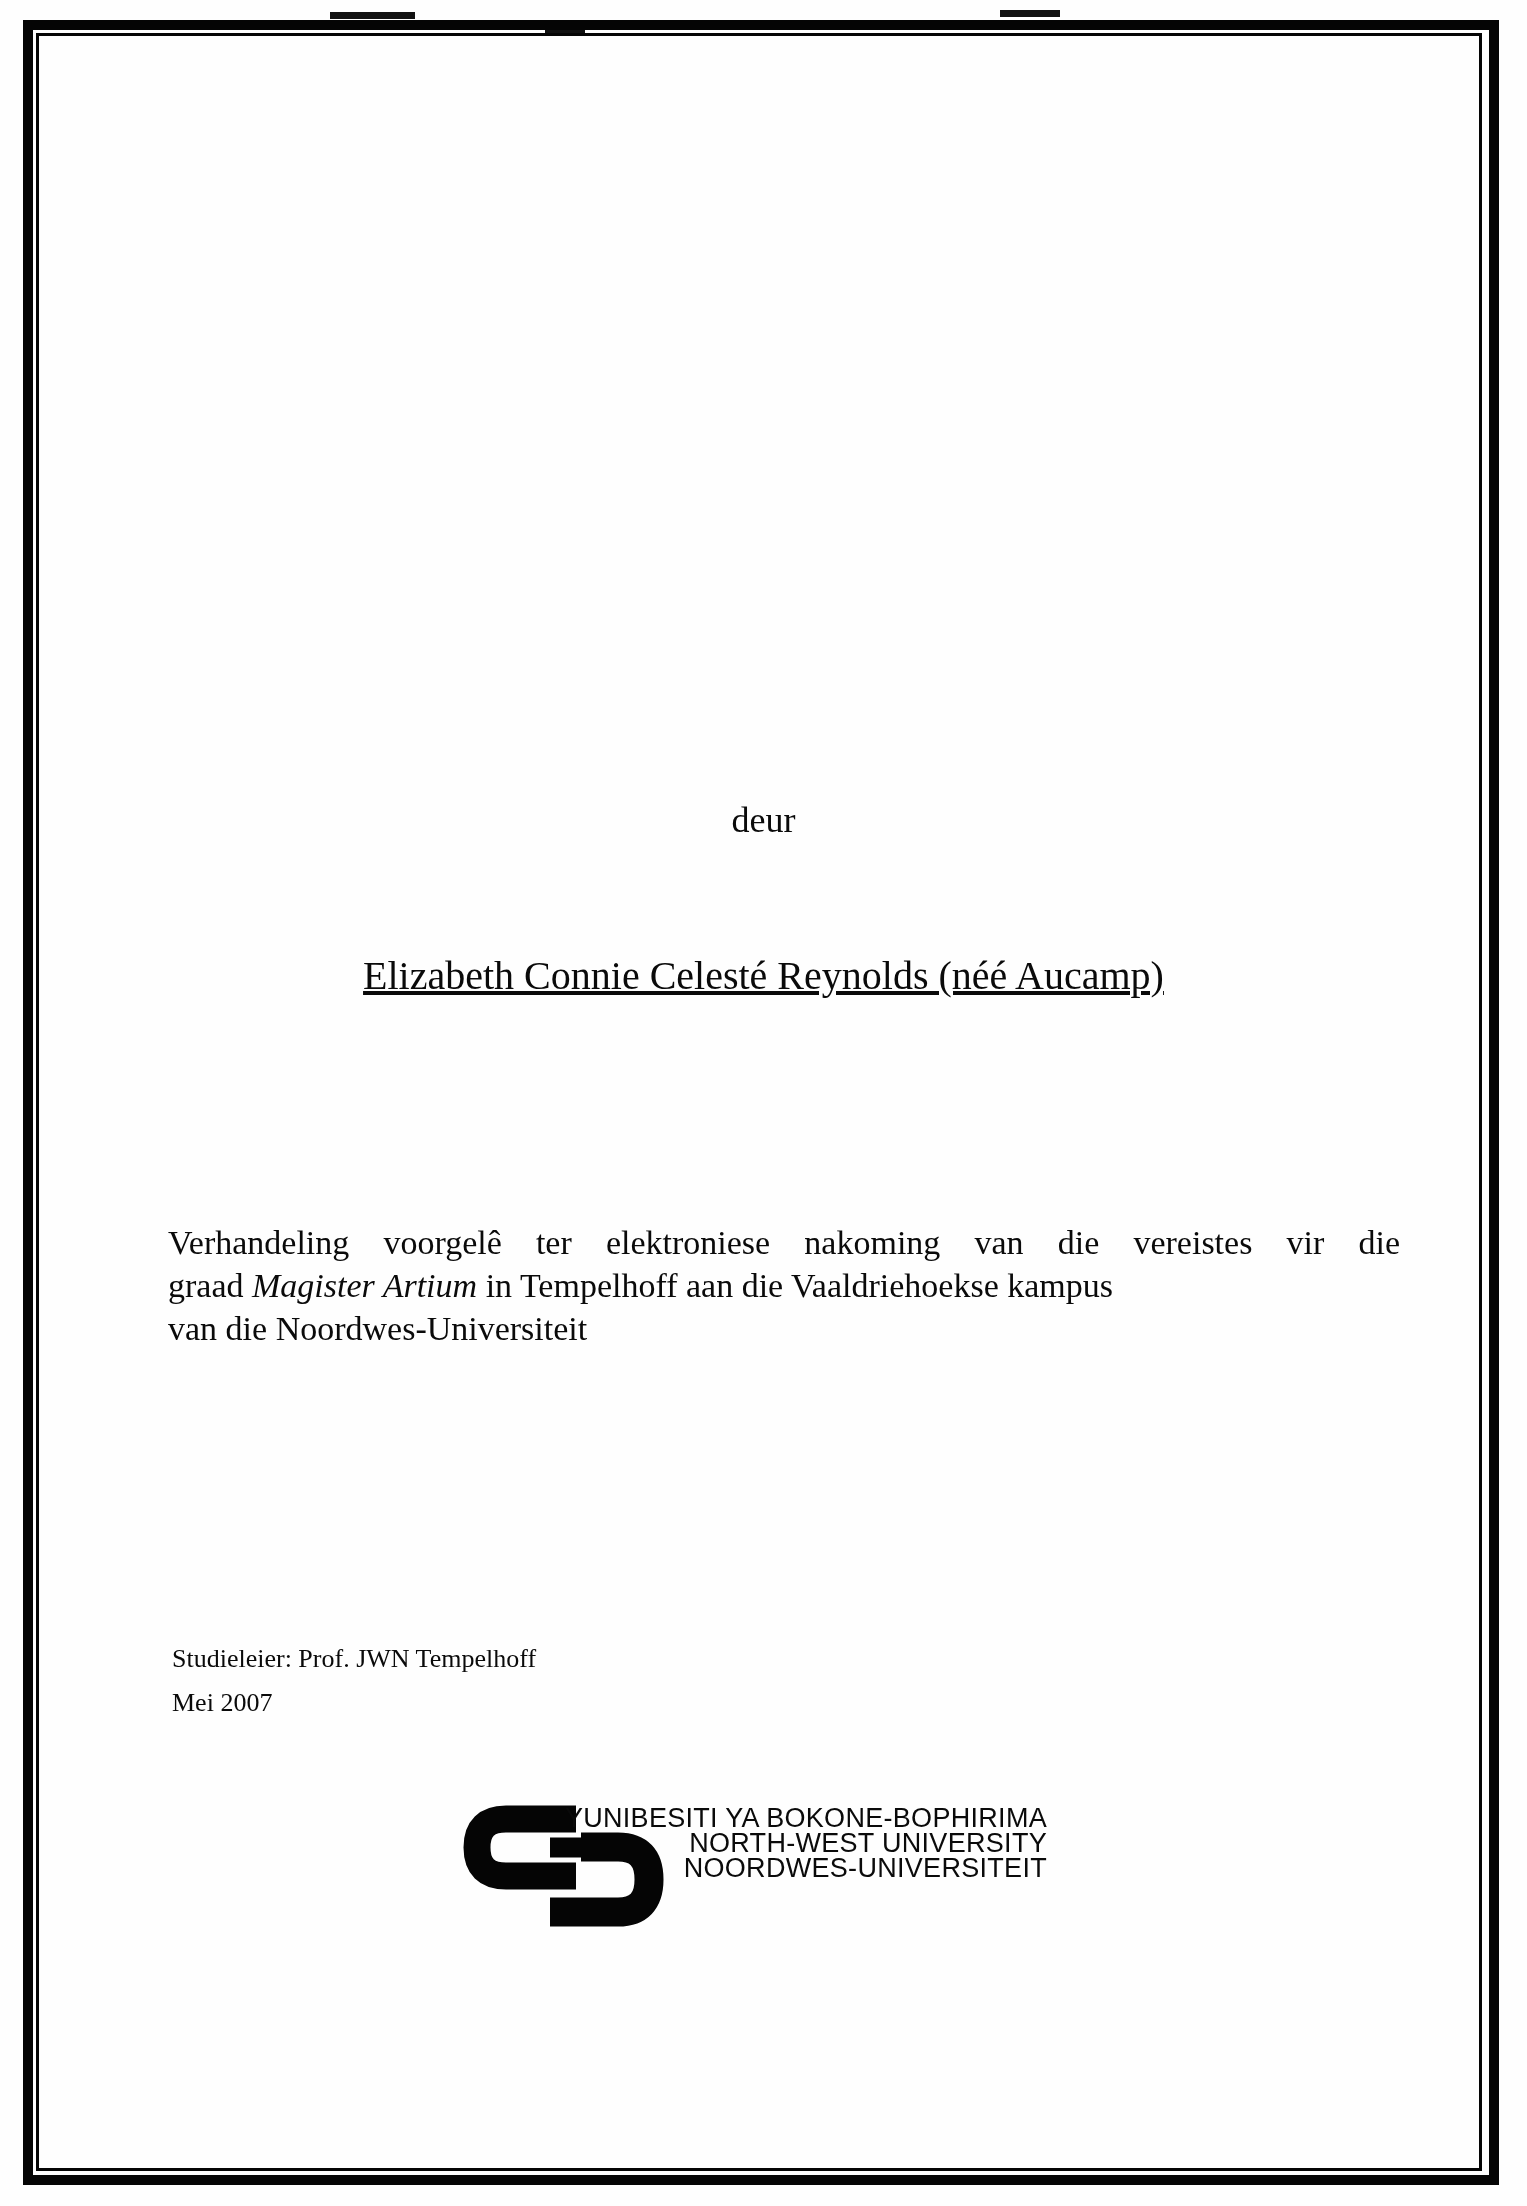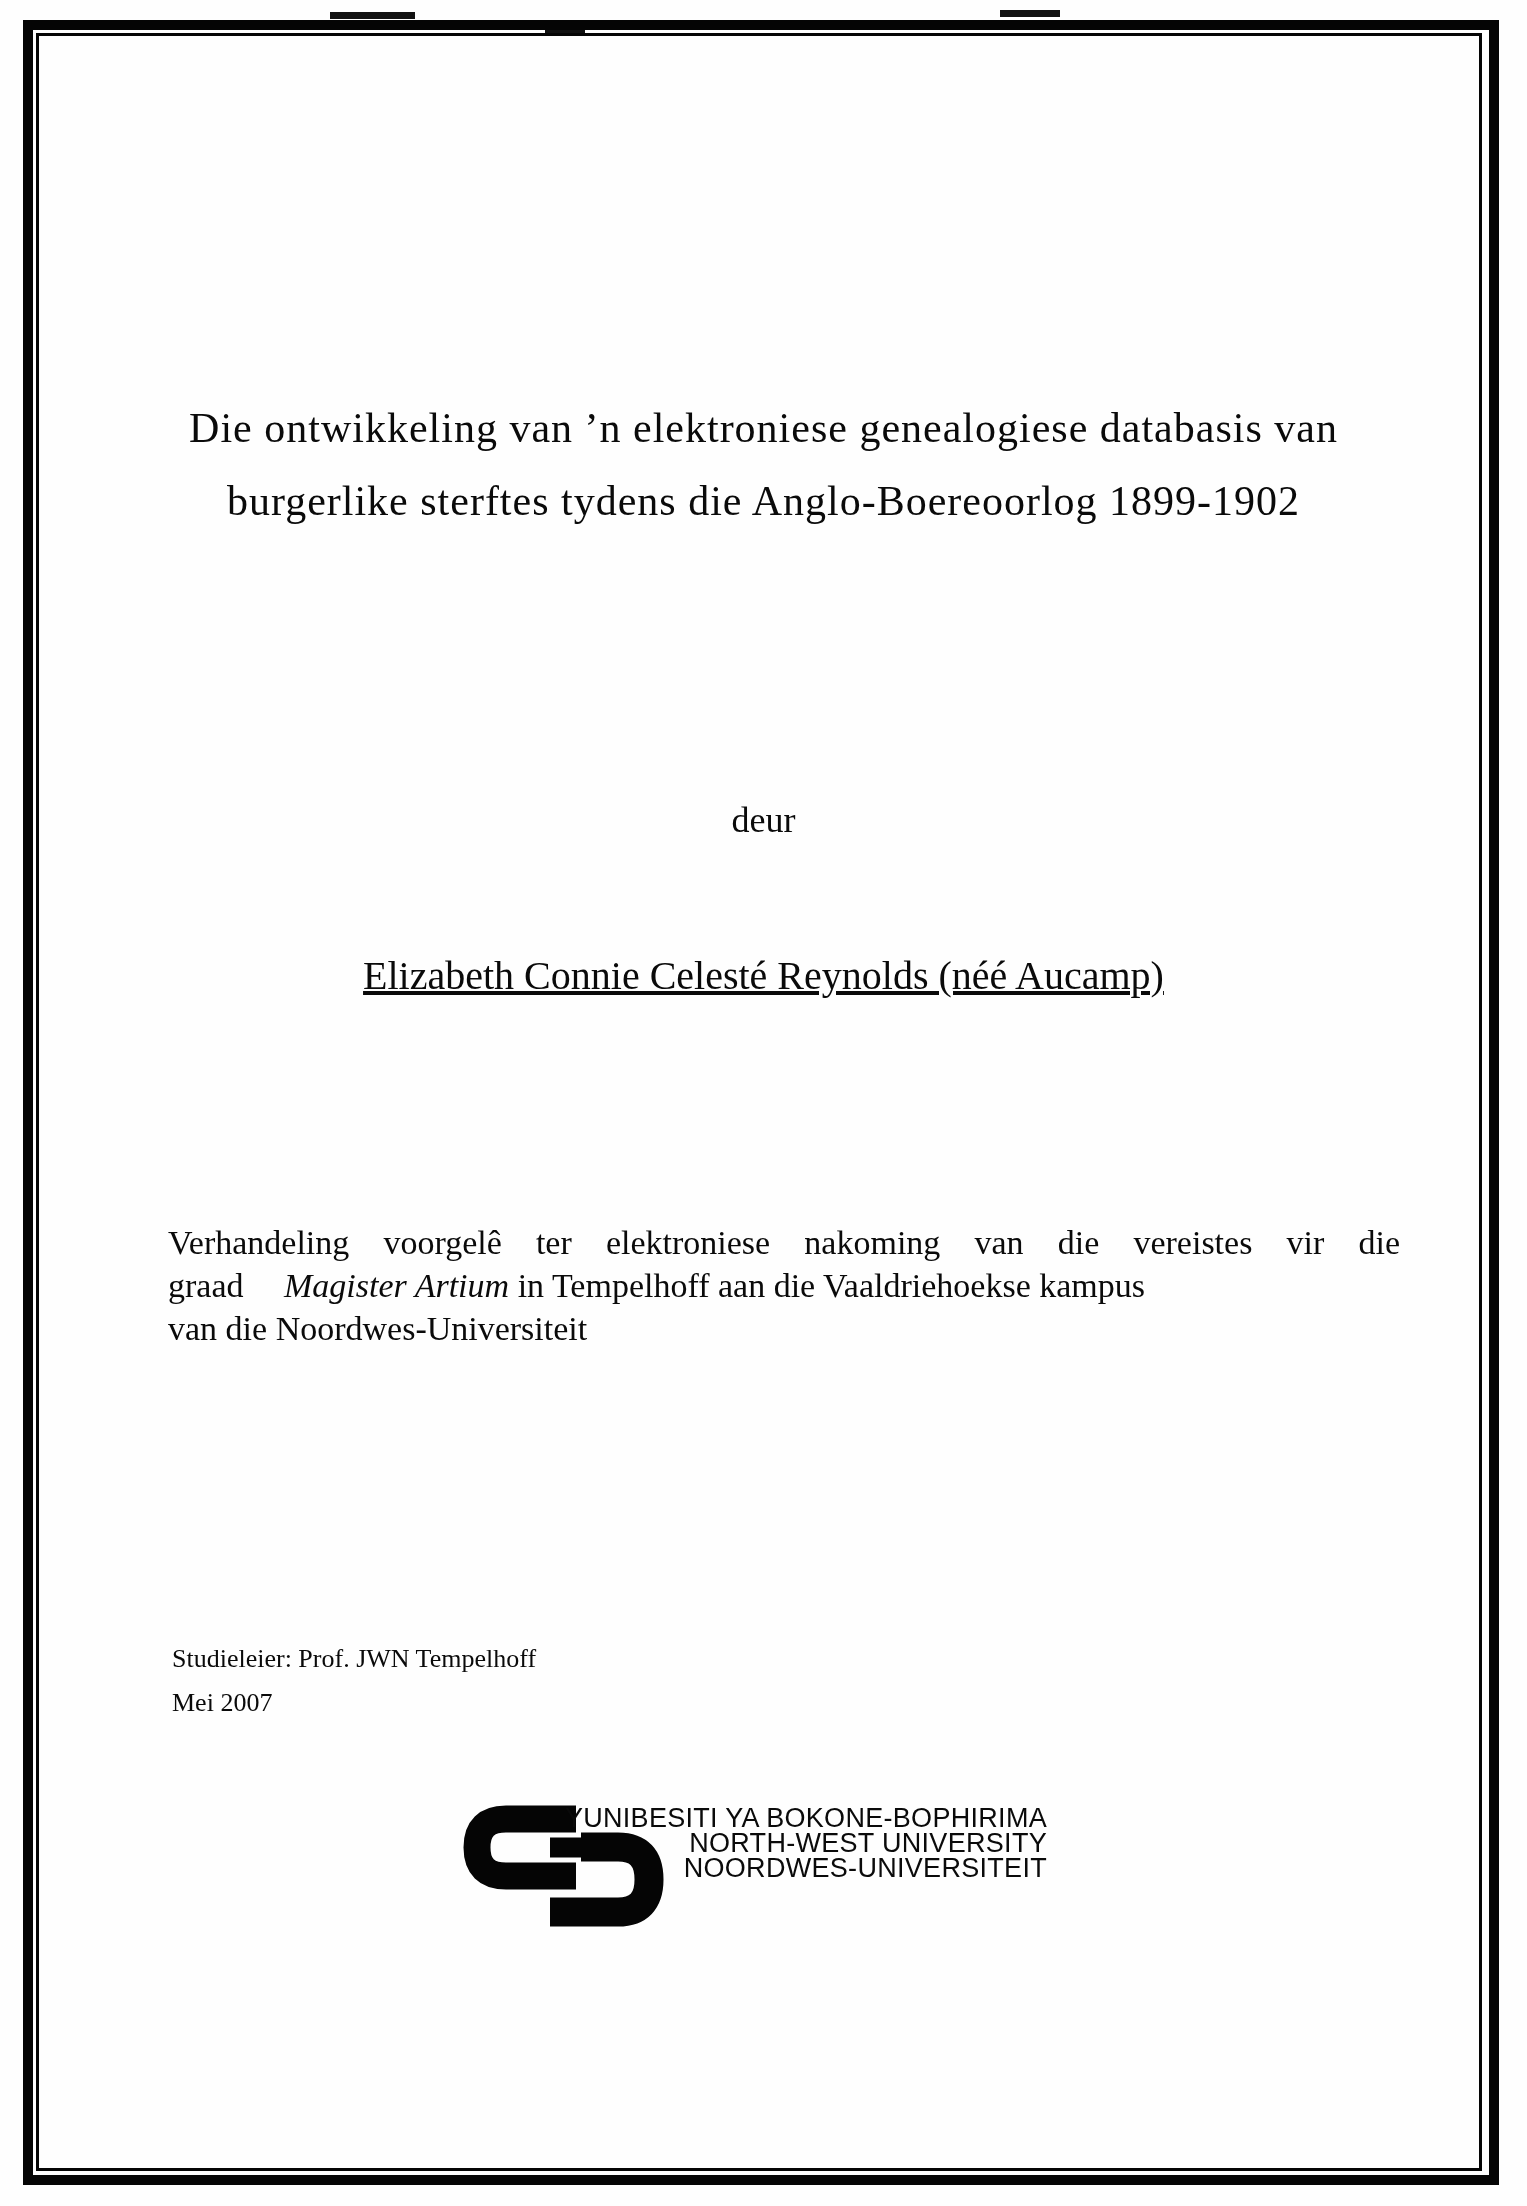--- a/index.html
+++ b/index.html
@@ -18,38 +18,34 @@
   .author-line{position:absolute;left:0;right:0;top:952px;text-align:center;font-size:40px;text-decoration:underline;}
   .statement-block{position:absolute;left:168px;width:1232px;top:1221px;font-size:34px;line-height:43px;}
   .statement-justify{text-align:justify;text-align-last:justify;}
   .footer-block{position:absolute;left:172px;top:1637px;font-size:26px;line-height:44px;}
   .logo-mark{position:absolute;left:460px;top:1800px;width:205px;height:130px;}
   .logo-text{
     position:absolute;top:1806px;right:480px;text-align:right;
     font-family:"Liberation Sans",sans-serif;font-weight:normal;
     font-size:27px;line-height:25px;letter-spacing:0.3px;color:#0a0a0a;
   }
-  em{font-style:italic;margin-left:32px;}
+  em{font-style:italic;}
 </style>
 </head>
 <body>
 
 <div class="page">
 
   <div class="artifact" style="left:330px;top:12px;width:85px;height:7px;"></div>
   <div class="artifact" style="left:1000px;top:10px;width:60px;height:7px;"></div>
   <div class="artifact" style="left:545px;top:30px;width:40px;height:4px;"></div>
 
   <div class="frame-outer"></div>
   <div class="frame-inner"></div>
 
-  <div class="title-block">
-    <div>Die ontwikkeling van ’n elektroniese genealogiese databasis van</div>
-    <div>burgerlike sterftes tydens die Anglo-Boereoorlog 1899-1902</div>
-  </div>
 
   <div class="deur-line">deur</div>
   <div class="author-line">Elizabeth Connie Celesté Reynolds (néé Aucamp)</div>
 
   <div class="statement-block">
     <div class="statement-justify">Verhandeling voorgelê ter elektroniese nakoming van die vereistes vir die</div>
     <div><span>graad </span><em>Magister Artium</em><span> in Tempelhoff aan die Vaaldriehoekse kampus</span></div>
     <div>van die Noordwes-Universiteit</div>
   </div>
 

